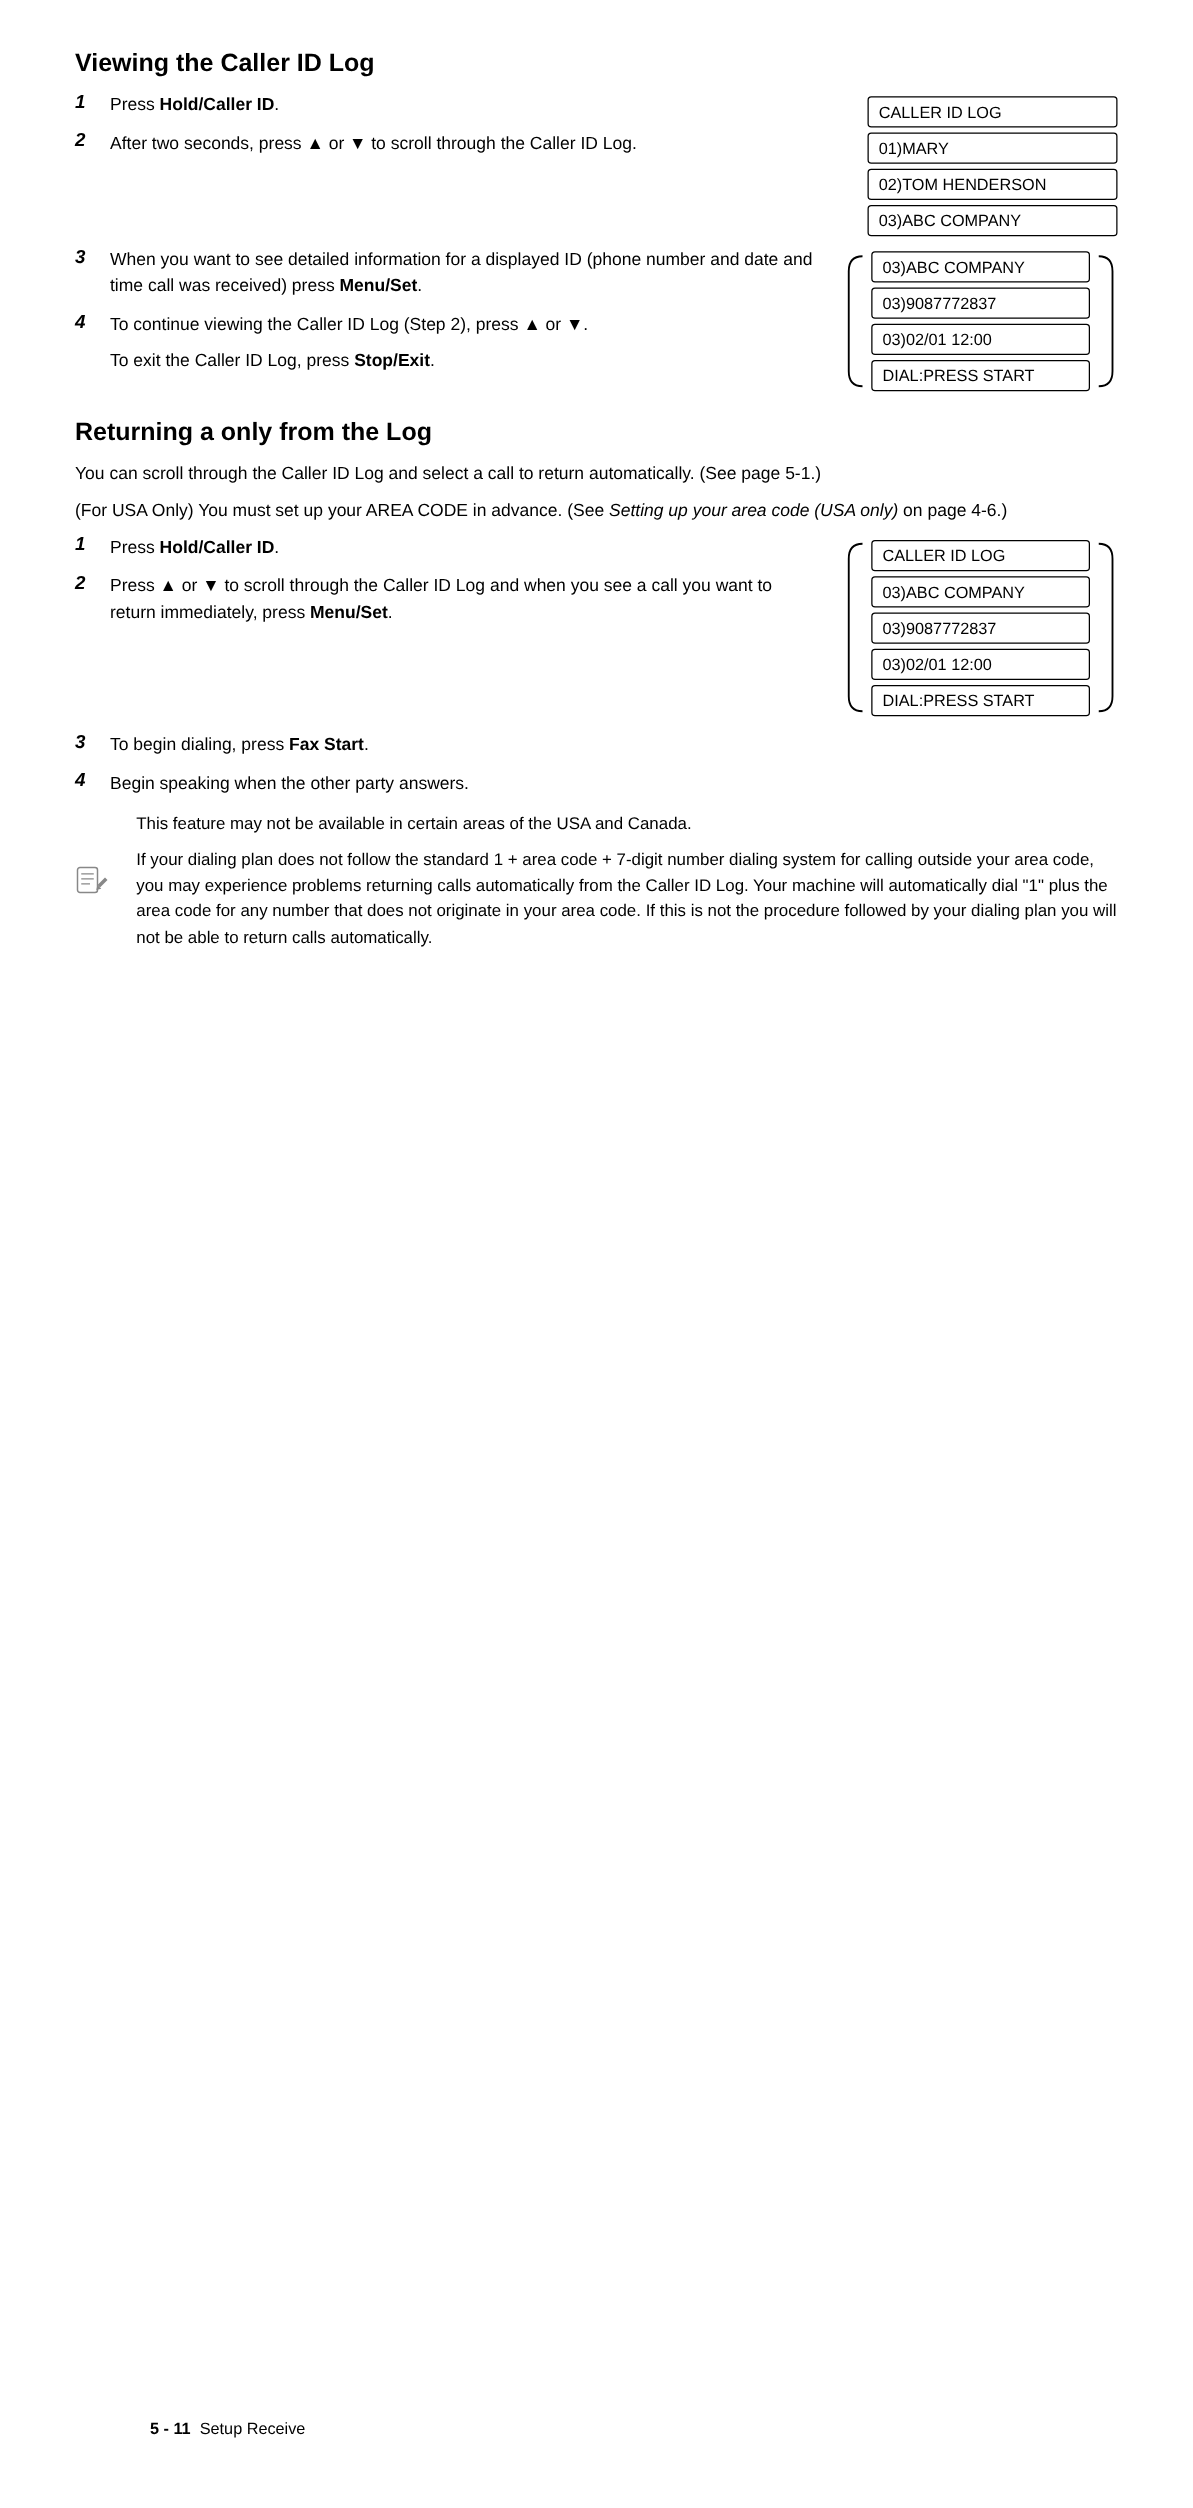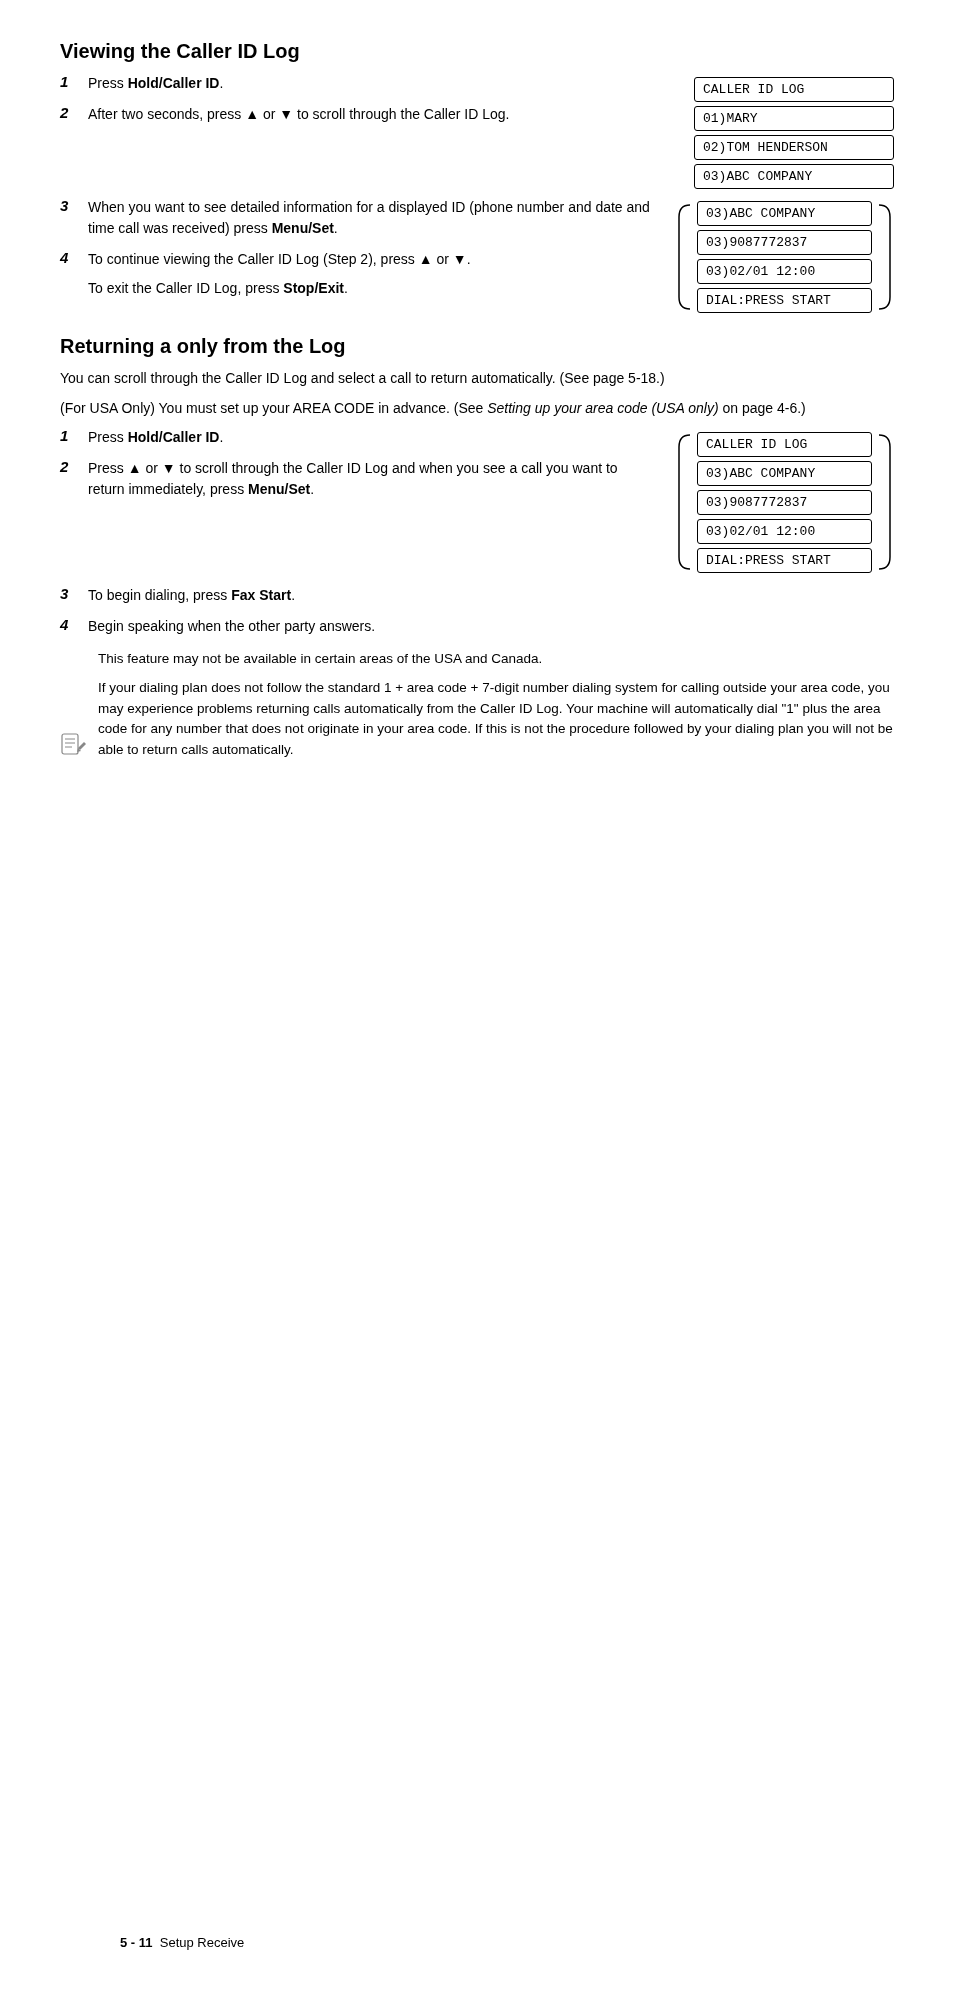--- a/index.html
+++ b/index.html
@@ -33,21 +33,21 @@
       padding-top: 0px;
     }
 
     .step-content {
       flex: 1;
       line-height: 1.5;
     }
 
     .lcd-box {
       border: 1.5px solid #000;
-      font-family: Liberation Mono, monospace;
+      font-family: Liberation Sans, sans-serif;
       font-size: 13px;
       padding: 4px 8px;
       background: #fff;
       display: inline-block;
       min-width: 175px;
       border-radius: 3px;
     }
 
     .two-col {
       display: flex;
@@ -69,24 +69,24 @@
     }
 
     .or-divider {
       font-weight: bold;
       margin: 6px 0;
       text-align: left;
     }
 
     .note-block {
       display: flex;
-      align-items: flex-end;
+      align-items: center;
       margin-top: 14px;
       margin-bottom: 8px;
-      gap: 6px;
+      gap: 17px;
     }
 
     .note-text {
       flex: 1;
       font-size: 13.5px;
       line-height: 1.5;
     }
 
     .footer {
       position: absolute;
@@ -178,21 +178,21 @@
 
         <svg width="18" height="120" viewBox="0 0 18 120">
           <path d="M3,8 Q14,8 14,20 L14,100 Q14,112 3,112" stroke="#000" stroke-width="1.5" fill="none"></path>
         </svg>
       </div>
     </div>
   </div>
 
   <div class="section-gap" style="margin-top: 10px;">
     <div class="section-title">Returning a only from the Log</div>
-    <div class="para-text">You can scroll through the Caller ID Log and select a call to return automatically. (See page 5-18.)</div>
+    <div class="para-text">You can scroll through the Caller ID Log and select a call to return automatically. (See page 5-1.)</div>
     <div class="para-text">
       <span>(For USA Only) You must set up your AREA CODE in advance. (See </span><em>Setting up your area code (USA only)</em><span> on page 4-6.)</span>
     </div>
 
     <div class="two-col" style="align-items:flex-start;">
       <div class="col-text">
 
         <div class="step-item">
           <div class="step-number"><em>1</em>&nbsp;&nbsp;</div>
           <div class="step-content">

